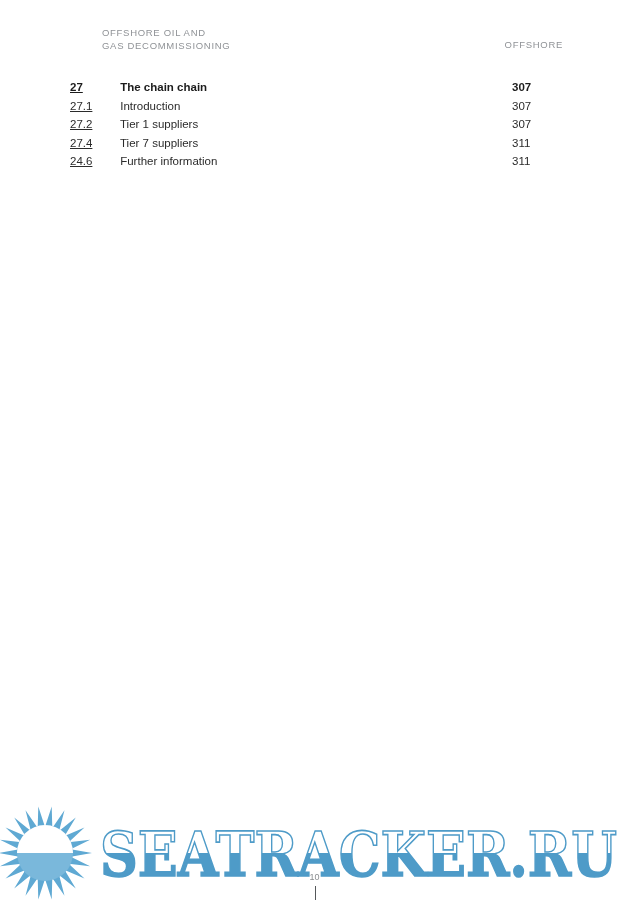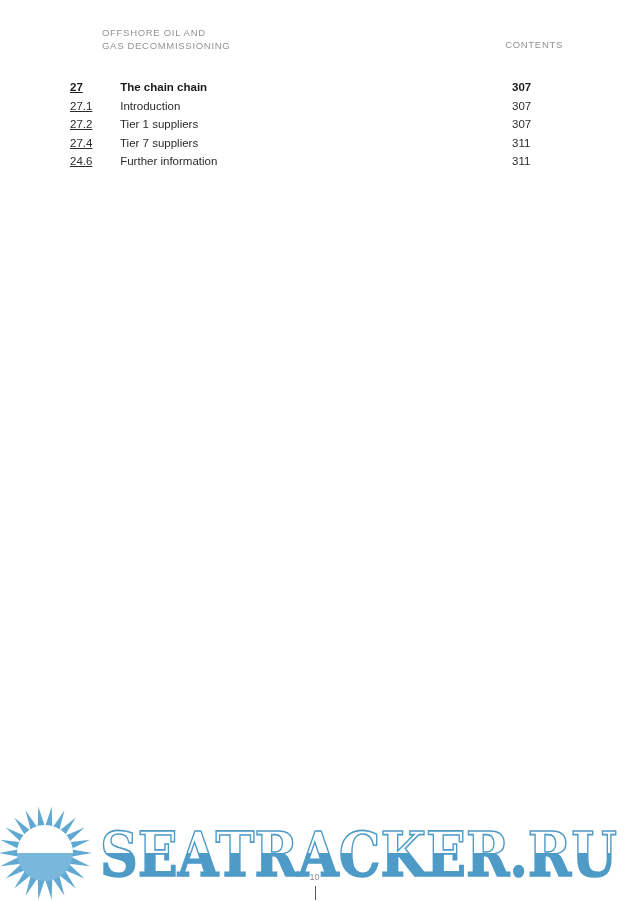--- a/index.html
+++ b/index.html
@@ -96,21 +96,21 @@
 </style>
 </head>
 <body>
 
 <div class="page">
 
   <div class="header-left">
     <div>OFFSHORE OIL AND</div>
     <div>GAS DECOMMISSIONING</div>
   </div>
-  <div class="contents-label">CONTENTS</div>
+  <div class="contents-label">OFFSHORE</div>
 
   <div class="toc">
     <div class="toc-row chapter">
       <span class="num">27</span>
       <span class="title">The chain chain</span>
       <span class="page">307</span>
     </div>
     <div class="toc-row">
       <span class="num">27.1</span>
       <span class="title">Introduction</span>

